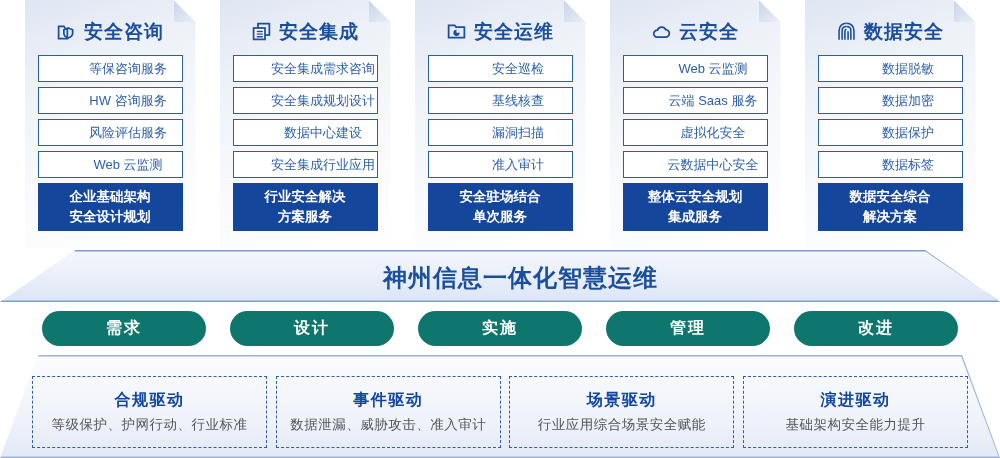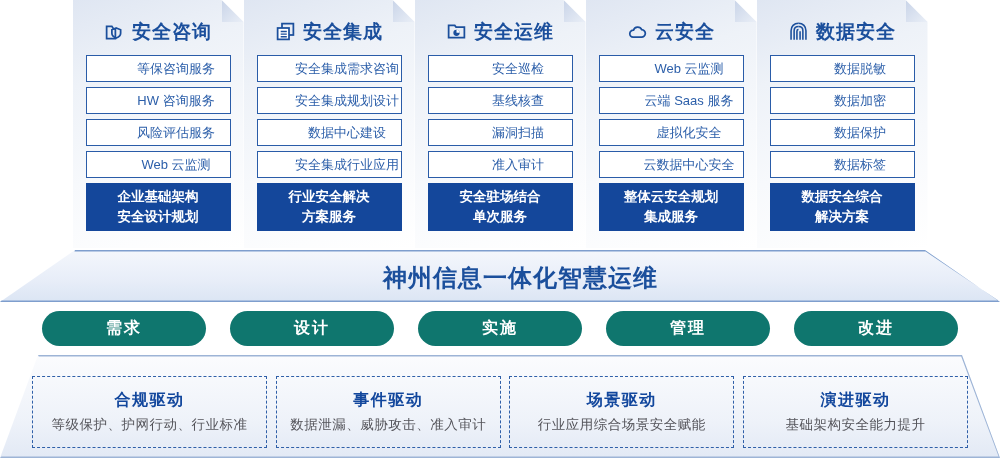--- a/index.html
+++ b/index.html
@@ -18,21 +18,21 @@
 
   
   #columns {
     position: absolute;
     left: 0;
     top: 0;
     width: 1000px;
     height: 252px;
     display: flex;
     justify-content: center;
-    gap: 0;
+    gap: 24px;
   }
   .col {
     position: relative;
     width: 171px;
     height: 248px;
     padding: 0;
     box-sizing: border-box;
   }
   .col-bg {
     position: absolute;

